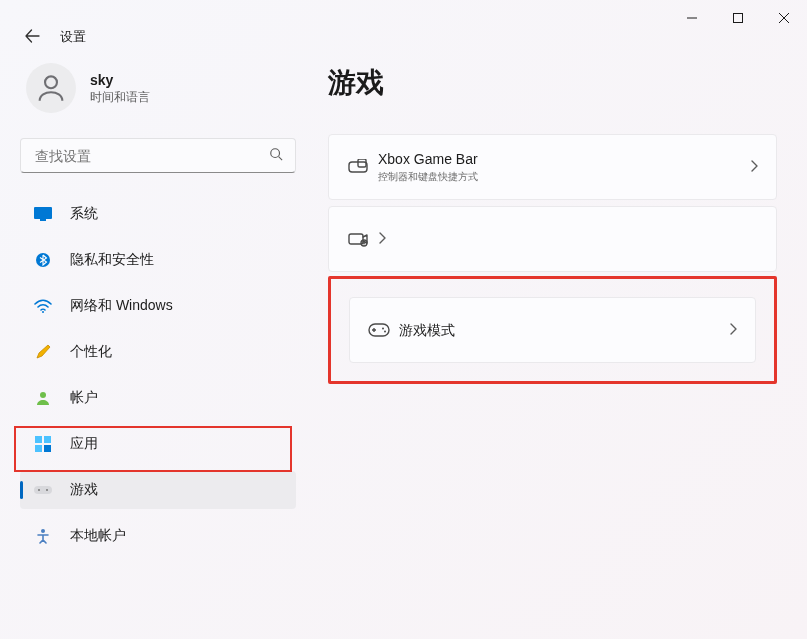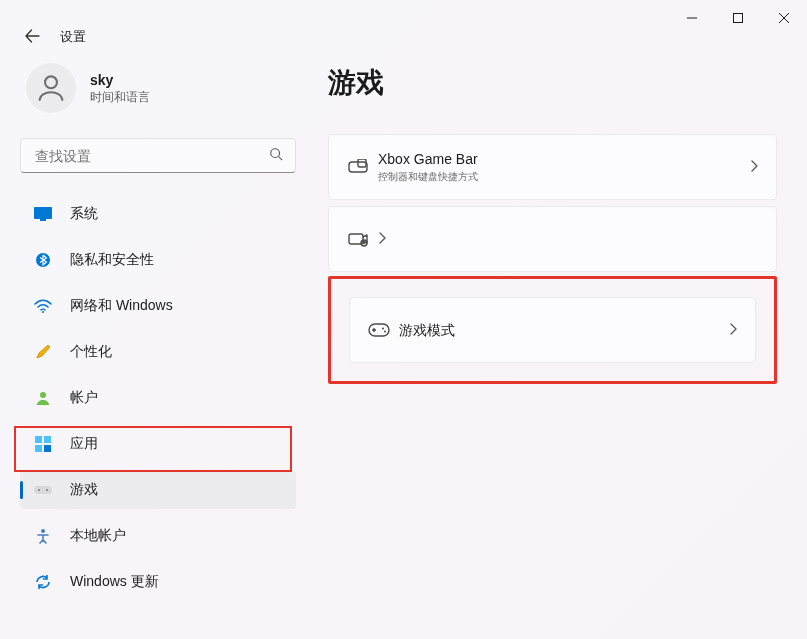--- a/index.html
+++ b/index.html
@@ -161,29 +161,20 @@
           </div>
           <div class="nav-item">
             <span class="nav-icon">
               <svg width="16" height="16" viewBox="0 0 16 16">
                 <circle cx="8" cy="3" r="2" fill="#4a7fc1"></circle>
                 <path d="M3 7h10M8 7v5M5 15l3-3 3 3" stroke="#4a7fc1" stroke-width="1.6" fill="none" stroke-linecap="round"></path>
               </svg>
             </span>
             <span>本地帐户</span>
           </div>
-          <div class="nav-item">
-            <span class="nav-icon">
-              <svg width="16" height="16" viewBox="0 0 16 16">
-                <path d="M2 8a6 6 0 0110-4M14 8a6 6 0 01-10 4" stroke="#0078d4" stroke-width="1.6" fill="none"></path>
-                <path d="M12 1v4h-4M4 15v-4h4" stroke="#0078d4" stroke-width="1.6" fill="none"></path>
-              </svg>
-            </span>
-            <span>Windows 更新</span>
-          </div>
         </div>
     </div>
 
     <div class="main">
       <div class="page-title">游戏</div>
       <div class="cards" id="cards">
           <div class="card">
             <span class="card-icon">
               <svg width="20" height="16" viewBox="0 0 20 16">
                 <rect x="1" y="3" width="18" height="10" rx="3" stroke="currentColor" stroke-width="1.4" fill="none" stroke-linecap="round" stroke-linejoin="round"></rect>

